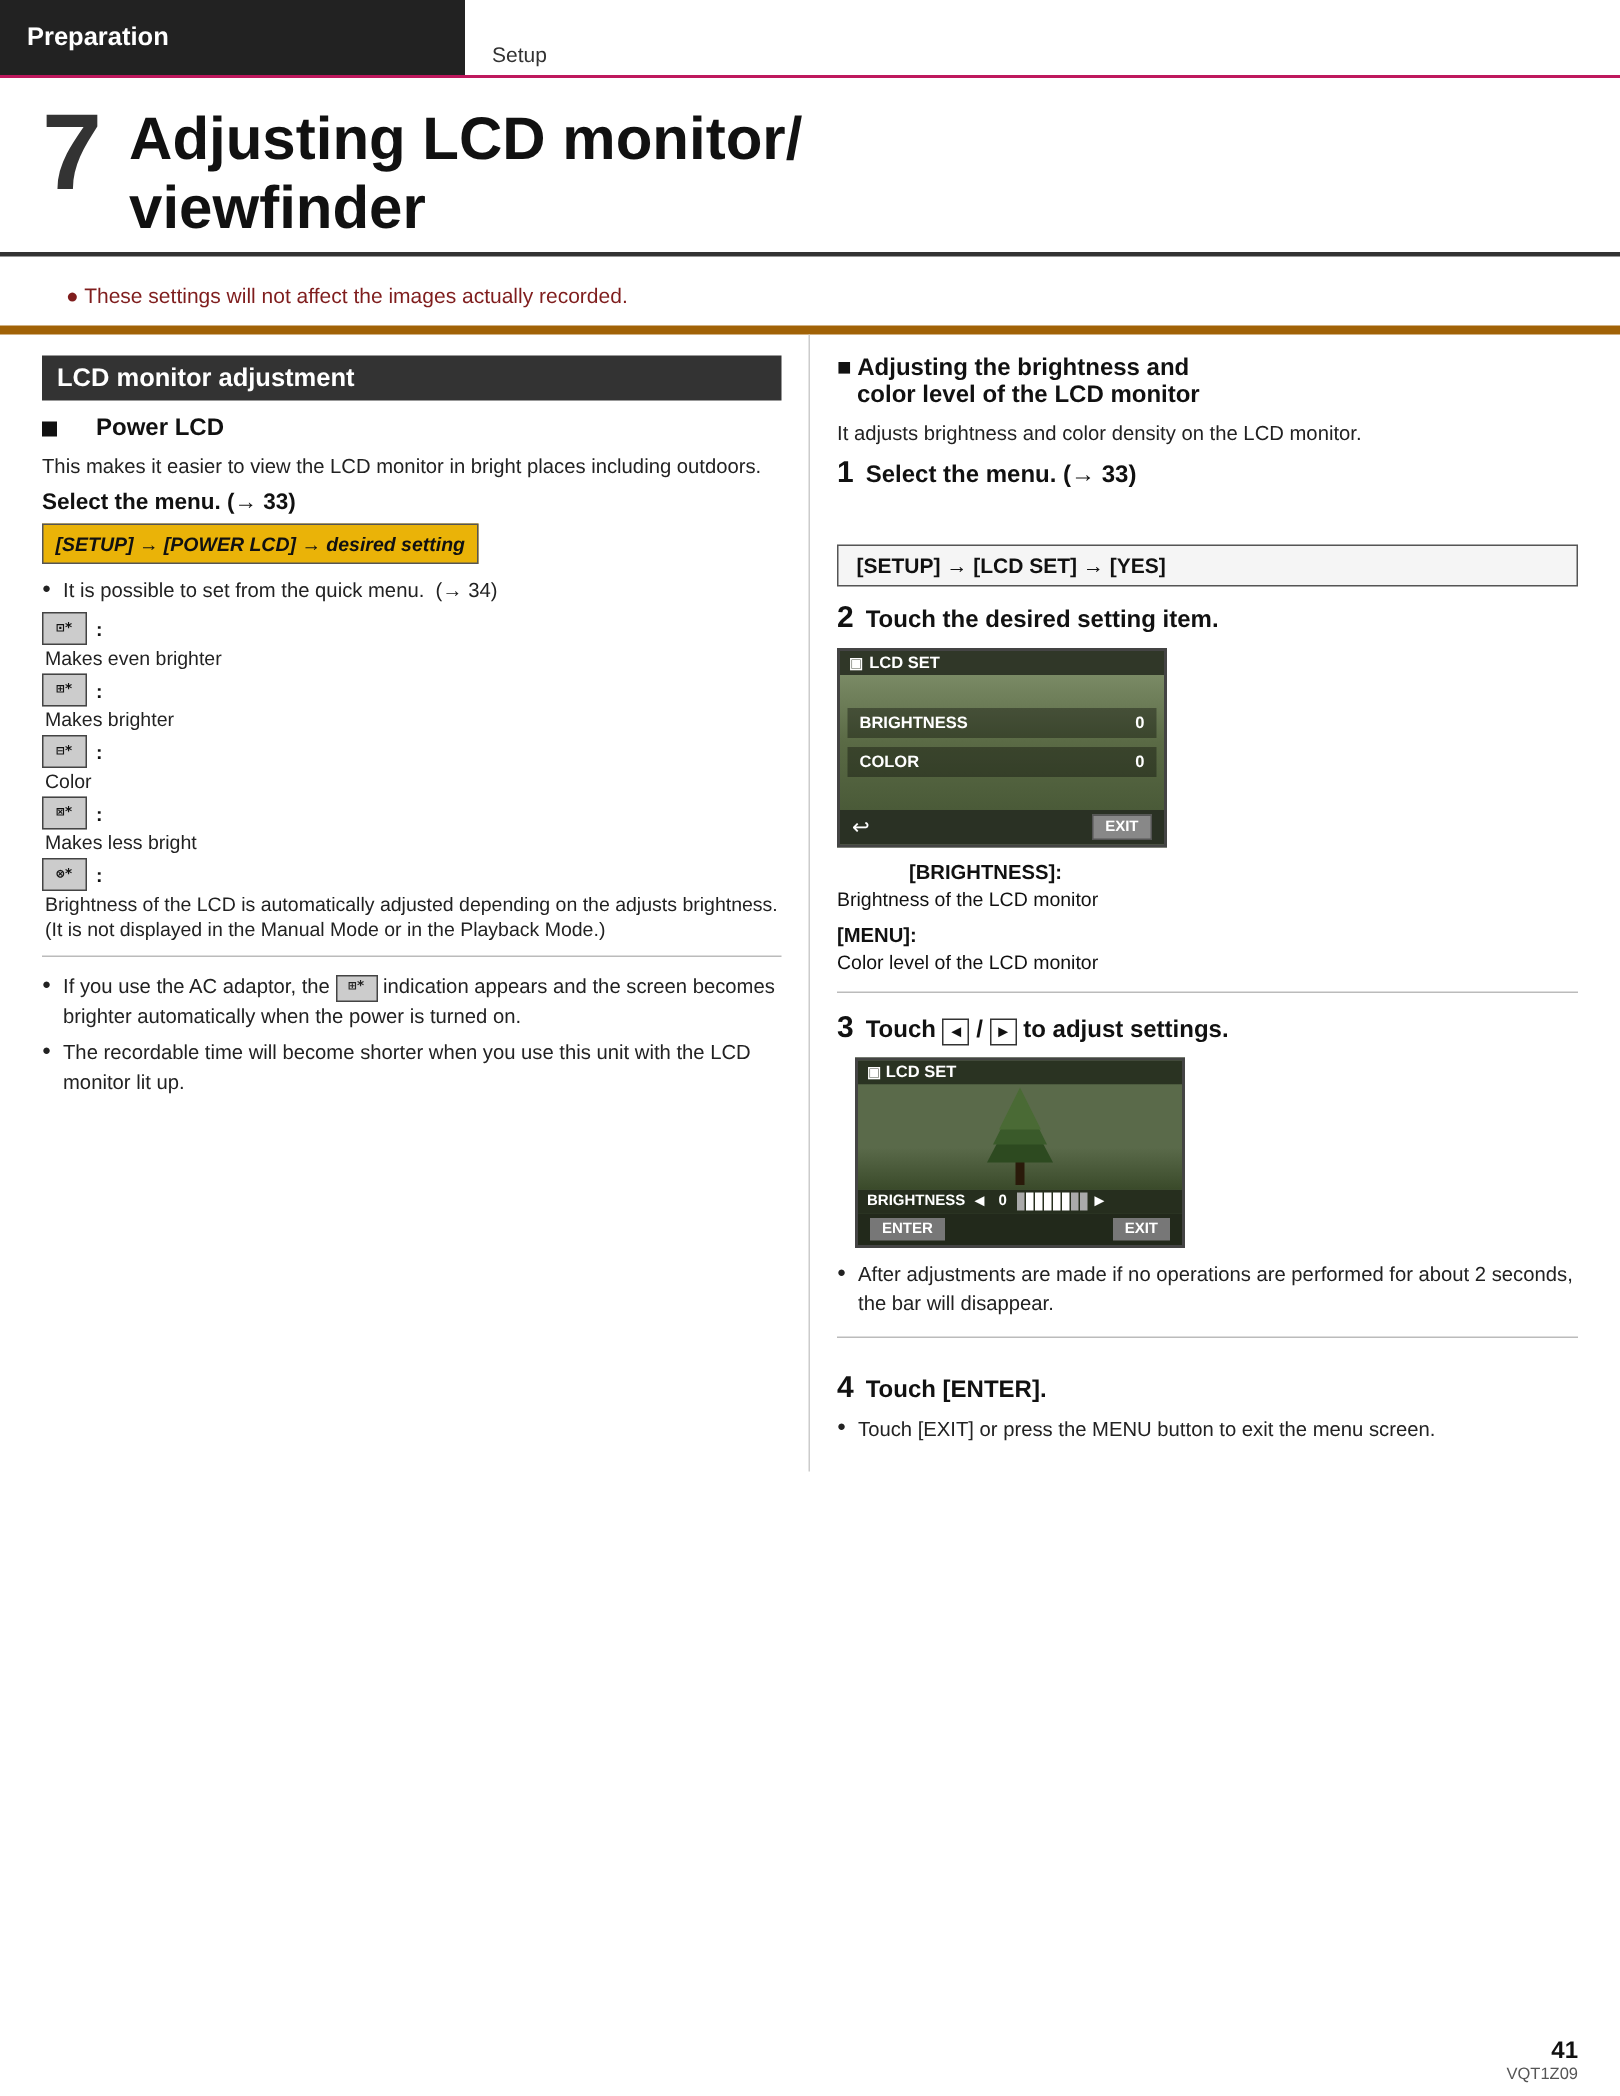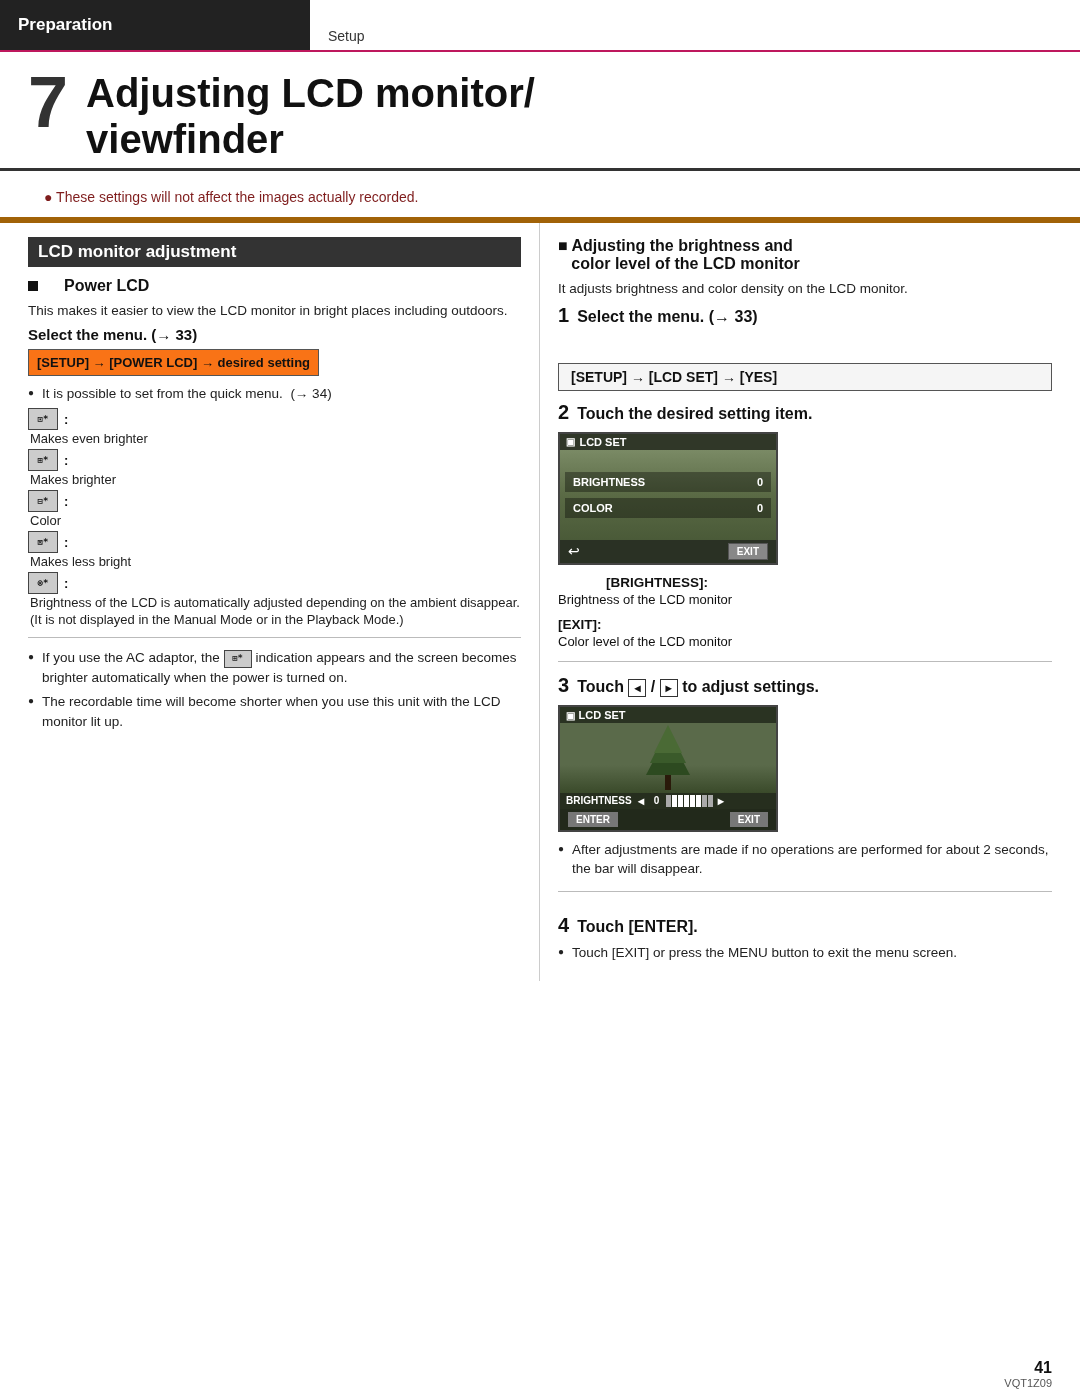--- a/index.html
+++ b/index.html
@@ -125,21 +125,22 @@
     }
 
     
     .menu-path-box {
       border: 1px solid #555;
       padding: 5px 8px;
       font-size: 13px;
       font-weight: bold;
       margin-bottom: 8px;
       display: inline-block;
-      background: #f97316;
+      background: #eab308;
+      font-style: italic;
     }
 
     .body-text {
       font-size: 13.5px;
       color: #222;
       margin-bottom: 5px;
       line-height: 1.45;
     }
 
     .icon-row {
@@ -301,21 +302,21 @@
     .lcd-back-icon {
       color: #fff;
       font-size: 14px;
     }
 
     
     .lcd-screen-2 {
       width: 220px;
       background: #556644;
       border: 2px solid #444;
-      margin: 8px 0;
+      margin: 8px 12px;
       overflow: hidden;
     }
     .lcd2-title-bar {
       background: rgba(0,0,0,0.5);
       color: #fff;
       font-size: 11px;
       font-weight: bold;
       padding: 2px 6px;
     }
     .lcd2-image-area {
@@ -507,21 +508,21 @@
     <div class="icon-row">
       <span class="lcd-icon" style="font-size:9px; font-weight:bold; border:1.5px solid #444; background:#ccc; width:30px; height:22px;">⊠*</span>
       <span class="lcd-icon-label">:</span>
     </div>
     <p class="icon-desc">Makes less bright</p>
 
     <div class="icon-row">
       <span class="lcd-icon" style="font-size:9px; font-weight:bold; border:1.5px solid #444; background:#ccc; width:30px; height:22px;">⊗*</span>
       <span class="lcd-icon-label">:</span>
     </div>
-    <p class="icon-desc">Brightness of the LCD is automatically adjusted depending on the ambient disappear.</p>
+    <p class="icon-desc">Brightness of the LCD is automatically adjusted depending on the adjusts brightness.</p>
     <p class="icon-desc">(It is not displayed in the Manual Mode or in the Playback Mode.)</p>
 
     <hr class="divider-line">
 
     <div class="bullet-item">
       <span>If you use the AC adaptor, the </span>
       <span class="lcd-icon" style="display:inline-flex; font-size:9px; font-weight:bold; border:1.5px solid #444; background:#ccc; width:28px; height:18px; vertical-align:middle;">⊞*</span>
       <span> indication appears and the screen becomes brighter automatically when the power is turned on.</span>
     </div>
 
@@ -572,21 +573,21 @@
         <span class="lcd-back-icon">↩</span>
         <span class="lcd-btn">EXIT</span>
       </div>
     </div>
 
     <p style="margin-bottom:2px;padding-left:48px;">
       <span class="brightness-label">[BRIGHTNESS]:</span>
     </p>
     <p class="small-body">Brightness of the LCD monitor</p>
     <p style="margin-bottom:2px;">
-      <span class="color-label">[EXIT]:</span>
+      <span class="color-label">[MENU]:</span>
     </p>
     <p class="small-body">Color level of the LCD monitor</p>
 
     <hr class="right-divider">
 
     <div class="step-row">
       <span class="step-num">3</span>
       <span class="step-label">Touch
         <span class="arrow-icon">◄</span>
         /

